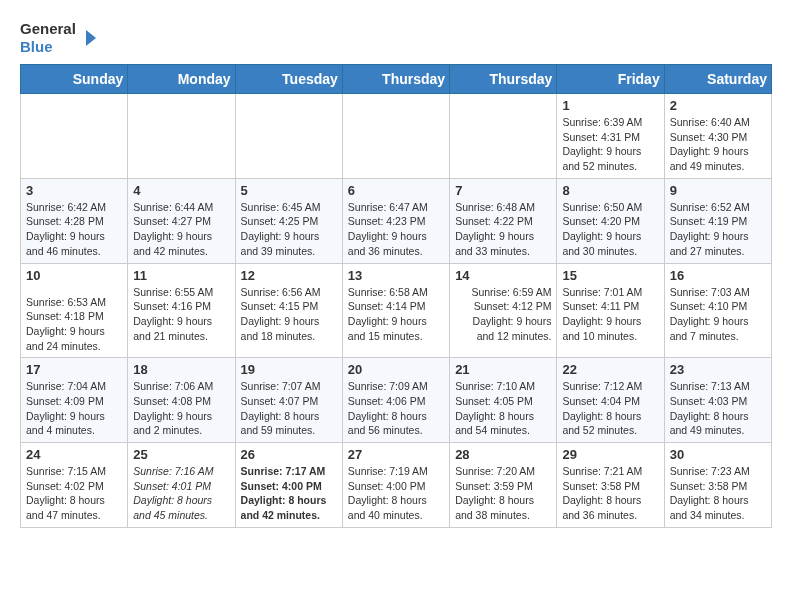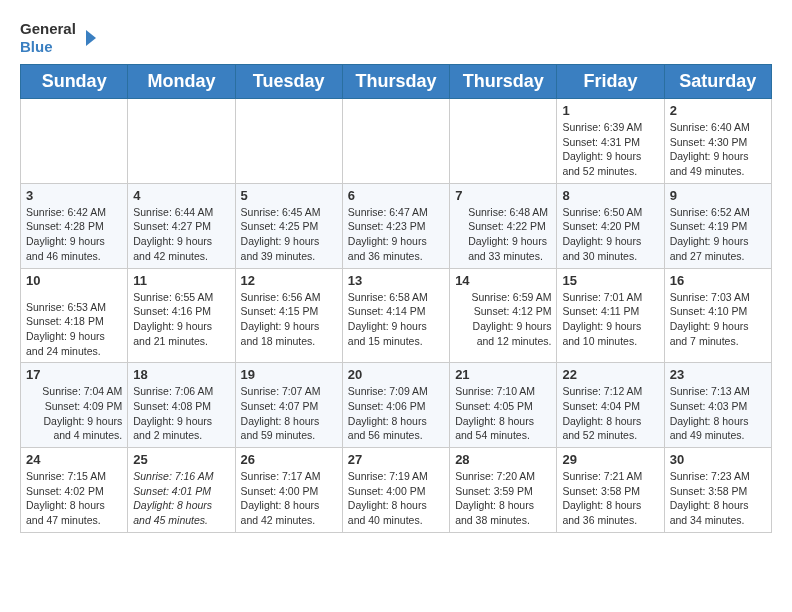--- a/index.html
+++ b/index.html
@@ -34,24 +34,24 @@
       color: #555;
     }
     table {
       width: 100%;
       border-collapse: collapse;
       table-layout: fixed;
     }
     thead tr th {
       background-color: #3a7fc1;
       color: #fff;
-      font-size: 18px;
+      font-size: 14px;
       font-weight: bold;
       padding: 6px 4px;
-      text-align: center;
+      text-align: right;
       border: 1px solid #2a6fa0;
     }
     tbody tr td {
       vertical-align: top;
       border: 1px solid #ccc;
       padding: 4px 5px;
       font-size: 11px;
       color: #333;
       height: 80px;
       background: #fff;
@@ -150,21 +150,21 @@
         </td>
         <td>
           <span class="day-number">6</span>
           <div class="day-info" style="white-space: pre-line;">Sunrise: 6:47 AM
 Sunset: 4:23 PM
 Daylight: 9 hours
 and 36 minutes.</div>
         </td>
         <td>
           <span class="day-number">7</span>
-          <div class="day-info" style="white-space: pre-line; margin-left: 13px;">Sunrise: 6:48 AM
+          <div class="day-info" style="white-space: pre-line;">Sunrise: 6:48 AM
 Sunset: 4:22 PM
 Daylight: 9 hours
 and 33 minutes.</div>
         </td>
         <td>
           <span class="day-number">8</span>
           <div class="day-info" style="white-space: pre-line;">Sunrise: 6:50 AM
 Sunset: 4:20 PM
 Daylight: 9 hours
 and 30 minutes.</div>
@@ -224,21 +224,21 @@
           <span class="day-number">16</span>
           <div class="day-info" style="white-space: pre-line;">Sunrise: 7:03 AM
 Sunset: 4:10 PM
 Daylight: 9 hours
 and 7 minutes.</div>
         </td>
       </tr>
       <tr>
         <td>
           <span class="day-number">17</span>
-          <div class="day-info" style="white-space: pre-line; text-align: right;">Sunrise: 7:04 AM
+          <div class="day-info" style="white-space: pre-line;">Sunrise: 7:04 AM
 Sunset: 4:09 PM
 Daylight: 9 hours
 and 4 minutes.</div>
         </td>
         <td>
           <span class="day-number">18</span>
           <div class="day-info" style="white-space: pre-line;">Sunrise: 7:06 AM
 Sunset: 4:08 PM
 Daylight: 9 hours
 and 2 minutes.</div>
@@ -289,21 +289,21 @@
         </td>
         <td>
           <span class="day-number">25</span>
           <div class="day-info" style="white-space: pre-line; font-style: italic;">Sunrise: 7:16 AM
 Sunset: 4:01 PM
 Daylight: 8 hours
 and 45 minutes.</div>
         </td>
         <td>
           <span class="day-number">26</span>
-          <div class="day-info" style="white-space: pre-line;">Sunrise: 7:17 AM
+          <div class="day-info" style="white-space: pre-line; font-weight: bold;">Sunrise: 7:17 AM
 Sunset: 4:00 PM
 Daylight: 8 hours
 and 42 minutes.</div>
         </td>
         <td>
           <span class="day-number">27</span>
           <div class="day-info" style="white-space: pre-line;">Sunrise: 7:19 AM
 Sunset: 4:00 PM
 Daylight: 8 hours
 and 40 minutes.</div>

